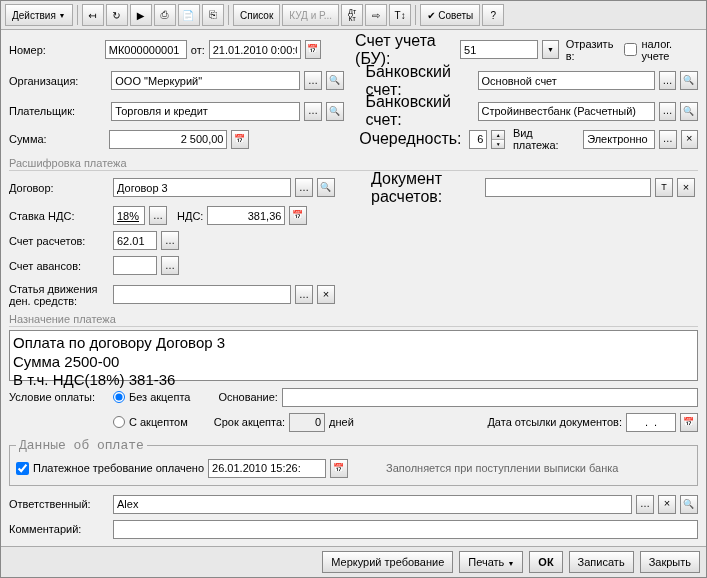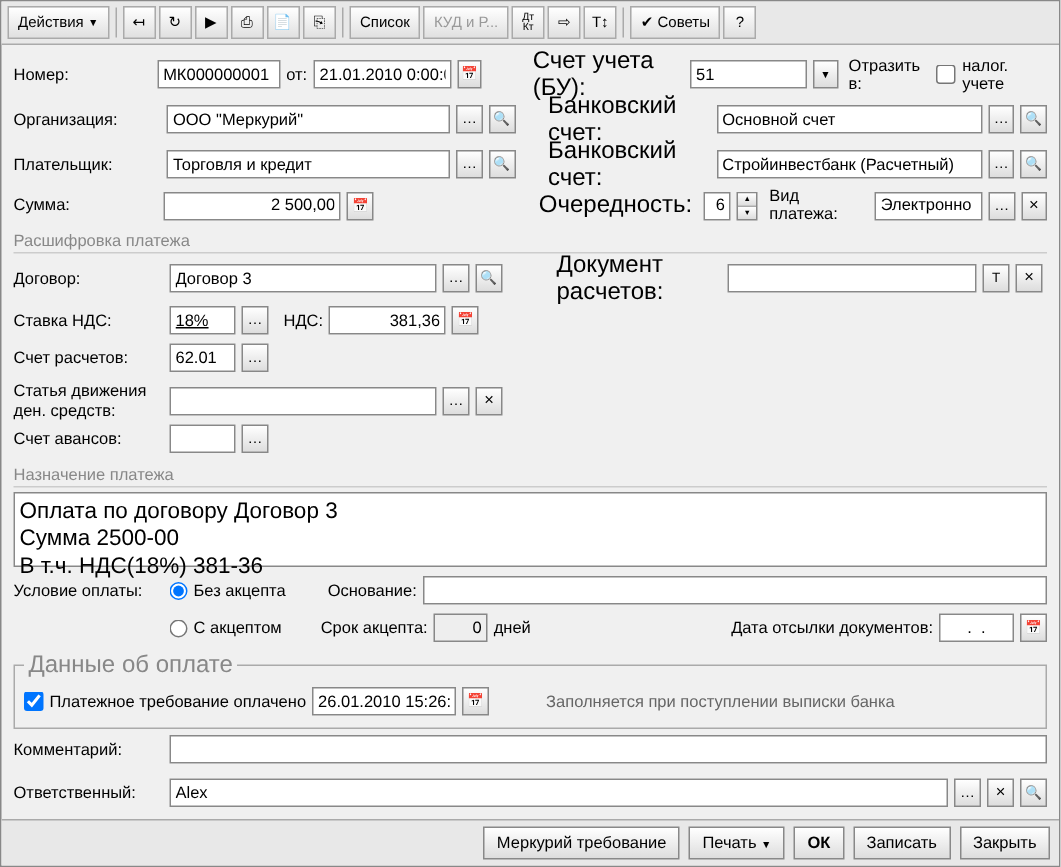--- a/index.html
+++ b/index.html
@@ -14,21 +14,21 @@
 .tbtn.txt { padding: 0 6px; }
 .sep { width: 1px; height: 20px; background: #aaa; margin: 0 2px; }
 .content { flex: 1; padding: 6px 8px; overflow: hidden; display: flex; flex-direction: column; gap: 3px; }
 .row { display: flex; align-items: center; gap: 4px; min-height: 22px; }
 .lbl { width: 100px; font-size: 11px; }
 .lbl2 { width: 110px; font-size: 16px; }
 input[type=text], .inp { height: 19px; border: 1px solid #888; background: #fff; padding: 1px 3px; font-size: 11px; font-family: inherit; }
 .btn-sm { width: 18px; height: 19px; border: 1px solid #888; background: linear-gradient(#fff,#ddd); font-size: 9px; cursor: pointer; text-align: center; line-height: 15px; padding: 0; }
 .section-hdr { color: #888; font-size: 11px; margin-top: 4px; border-bottom: 1px solid #ccc; padding-bottom: 1px; }
 .fieldset { border: 1px solid #aaa; padding: 4px 6px 6px 6px; margin-top: 2px; }
-.legend { color: #888; font-size: 16px; padding: 0 3px; }
+.legend { color: #888; font-size: 13px; padding: 0 3px; font-family: Liberation Mono, monospace; }
 .textarea { border: 1px solid #888; background: #fff; padding: 3px; font-size: 15px; min-height: 42px; line-height: 1.25; white-space: pre-line; }
 .footer { border-top: 1px solid #aaa; background: #e8e8e8; padding: 4px 6px; display: flex; align-items: center; gap: 6px; justify-content: flex-end; }
 .fbtn { height: 22px; border: 1px solid #888; background: linear-gradient(#fff,#ddd); padding: 0 8px; cursor: pointer; font-size: 11px; }
 .chk { width: 13px; height: 13px; }
 .radio { width: 12px; height: 12px; }
 .mag::before { content: "🔍"; font-size: 9px; }
 .dots::before { content: "…"; font-size: 10px; }
 .cal::before { content: "📅"; font-size: 9px; }
 .x::before { content: "×"; font-size: 11px; }
 .dd::before { content: "▼"; font-size: 7px; }
@@ -129,45 +129,45 @@
       <button class="btn-sm mag"></button>
       <div style="width:28px"></div>
       <div class="lbl2">Документ расчетов:</div>
       <input type="text" class="inp" style="width: 166px;">
       <button class="btn-sm">T</button>
       <button class="btn-sm x"></button>
     </div>
 
     <div class="row">
       <div class="lbl">Ставка НДС:</div>
-      <input type="text" class="inp" style="width: 44px; text-decoration: underline;" value="18%">
+      <input type="text" class="inp" style="width: 32px; text-decoration: underline;" value="18%">
       <button class="btn-sm dots"></button>
       <span style="margin-left:6px">НДС:</span>
       <input type="text" class="inp" style="width: 78px; text-align: right;" value="381,36">
       <button class="btn-sm cal"></button>
     </div>
 
     <div class="row">
       <div class="lbl">Счет расчетов:</div>
       <input type="text" class="inp" style="width: 44px;" value="62.01">
+      <button class="btn-sm dots"></button>
+    </div>
+
+    <div class="row">
+      <div class="lbl">Счет авансов:</div>
+      <input type="text" class="inp" style="width: 44px;">
       <button class="btn-sm dots"></button>
     </div>
 
     <div class="row" style="margin-top:4px">
       <div class="lbl" style="white-space:pre-line;line-height:1.1">Статья движения
 ден. средств:</div>
       <input type="text" class="inp" style="width: 178px;">
       <button class="btn-sm dots"></button>
       <button class="btn-sm x"></button>
-    </div>
-
-    <div class="row">
-      <div class="lbl">Счет авансов:</div>
-      <input type="text" class="inp" style="width: 44px;">
-      <button class="btn-sm dots"></button>
     </div>
 
     <div class="section-hdr">Назначение платежа</div>
     <div class="textarea">Оплата по договору Договор 3
 Сумма 2500-00
 В т.ч. НДС(18%) 381-36</div>
 
     <div class="row" style="margin-top:2px">
       <div class="lbl">Условие оплаты:</div>
       <input type="radio" name="acc" class="radio" checked="" style="">
@@ -189,38 +189,38 @@
       <span>Дата отсылки документов:</span>
       <input type="text" class="inp" style="width: 50px; text-align: center;" value=".  .">
       <button class="btn-sm cal"></button>
     </div>
 
     <fieldset class="fieldset">
       <legend class="legend">Данные об оплате</legend>
       <div class="row">
         <input type="checkbox" class="chk" checked="" style="">
         <span>Платежное требование оплачено</span>
-        <input type="text" class="inp" style="width: 96px;" value="26.01.2010 15:26:">
+        <input type="text" class="inp" style="width: 118px;" value="26.01.2010 15:26:">
         <button class="btn-sm cal"></button>
         <div style="width:30px"></div>
         <span style="color:#666">Заполняется при поступлении выписки банка</span>
       </div>
     </fieldset>
 
-    <div class="row">
-      <div class="lbl">Комментарий:</div>
-      <input type="text" class="inp" style="flex: 1 1 0%;">
-    </div>
-
     <div class="row" style="margin-top:4px">
       <div class="lbl">Ответственный:</div>
       <input type="text" class="inp" style="flex: 1 1 0%;" value="Alex">
       <button class="btn-sm dots"></button>
       <button class="btn-sm x"></button>
       <button class="btn-sm mag"></button>
+    </div>
+
+    <div class="row">
+      <div class="lbl">Комментарий:</div>
+      <input type="text" class="inp" style="flex: 1 1 0%;">
     </div>
 
   </div>
 
   <div class="footer">
     <button class="fbtn">Меркурий требование</button>
     <button class="fbtn"><span>Печать</span>&nbsp;<span style="font-size:7px">▼</span></button>
     <button class="fbtn" style="font-weight:bold">ОК</button>
     <button class="fbtn">Записать</button>
     <button class="fbtn">Закрыть</button>

